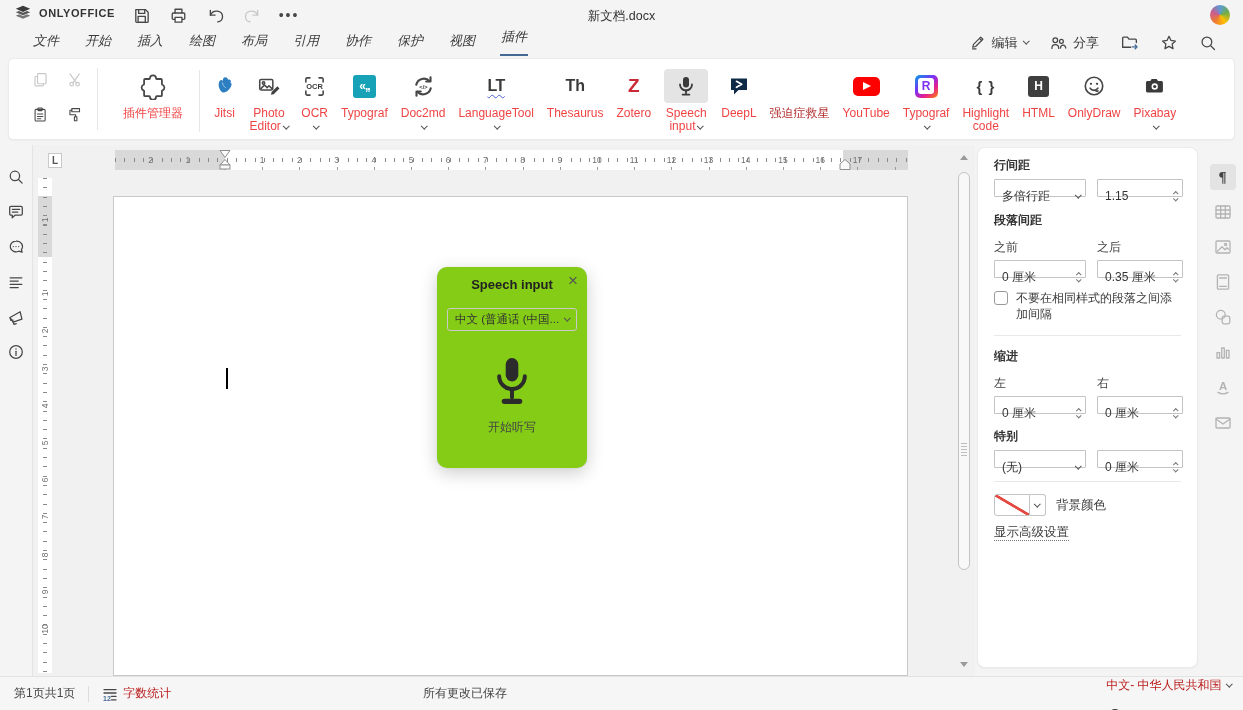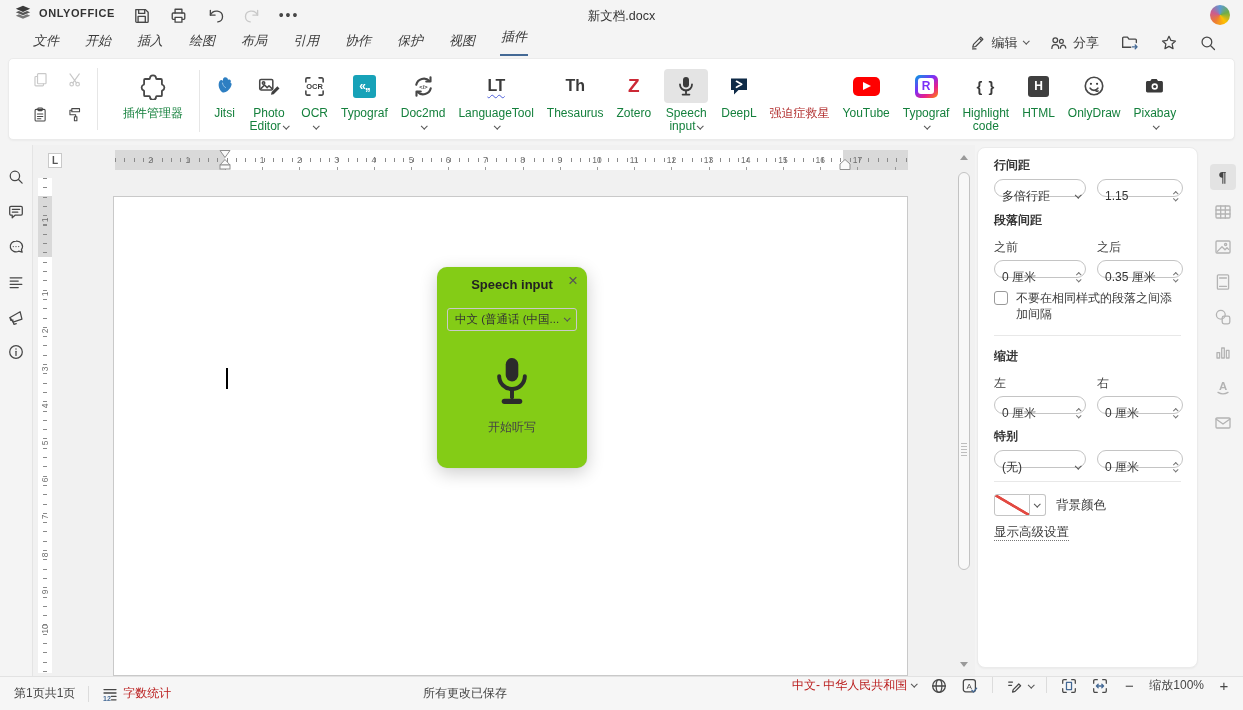--- a/index.html
+++ b/index.html
@@ -37,21 +37,21 @@
   
   #toolbar-card { position:absolute; left:8px; top:58px; width:1227px; height:82px; background:#fff;
     border:1px solid #ebebeb; border-radius:5px; box-shadow:0 1px 2px rgba(0,0,0,.04); }
   .clip-grid { position:absolute; left:22px; top:11px; display:grid; grid-template-columns:18px 18px; gap:17px 17px; }
   .clip-btn { width:18px; height:18px; display:flex; align-items:center; justify-content:center; cursor:pointer; }
   .vdiv { position:absolute; top:9px; width:1px; height:62px; background:#e6e6e6; }
   .plugins { position:absolute; left:104px; top:2px; display:flex; align-items:flex-start; }
   .plugin { display:flex; flex-direction:column; align-items:center; padding:0 6.5px; cursor:pointer; }
   .icon-box { height:34px; margin-top:8px; display:flex; align-items:center; justify-content:center; }
   .plugin.selected .icon-box { background:#e4e4e4; border-radius:4px; width:44px; }
-  .plabel { font-size:12px; line-height:13px; color:#15803d; text-align:center; margin-top:4px; white-space:nowrap; }
+  .plabel { font-size:12px; line-height:13px; color:#ef4444; text-align:center; margin-top:4px; white-space:nowrap; }
   .plabel + .plabel { margin-top:0; }
   .plabel .chev.sm { margin-left:3px; margin-bottom:1px; border-color:#555; }
   .plabel.red { color:#b02a2a; }
   .pm-item { padding:0 10px; }
   .tg { width:23px; height:23px; background:#17a2b8; border-radius:3px; color:#fff; font-weight:bold; font-size:12px; display:flex; align-items:center; justify-content:center; letter-spacing:-1px; }
   .lt-txt { font-weight:bold; font-size:16px; color:#3a3a3a; letter-spacing:-.5px; text-decoration:underline; text-decoration-style:wavy; text-decoration-color:#5061d9; text-decoration-thickness:1px; text-underline-offset:3px; }
   .th-txt { font-weight:bold; font-size:16px; color:#3a3a3a; }
   .z-txt { font-weight:bold; font-size:19px; color:#cc2936; }
   .br-txt { font-weight:bold; font-size:15px; color:#3a3a3a; letter-spacing:1px; }
   .yt { width:27px; height:19px; background:#ff0000; border-radius:5px; position:relative; }
@@ -95,21 +95,21 @@
   .tri-up { width:0; height:0; border-left:4px solid transparent; border-right:4px solid transparent; border-bottom:5px solid #9a9a9a; }
   .tri-dn { width:0; height:0; border-left:4px solid transparent; border-right:4px solid transparent; border-top:5px solid #9a9a9a; }
   .sc-thumb { position:absolute; left:1px; top:22px; width:12px; height:398px; border:1px solid #c3c3c3; border-radius:6px; background:#f8f8f8; cursor:pointer; }
   .sc-grip { position:absolute; left:2px; top:270px; width:6px; height:14px; background:repeating-linear-gradient(to bottom,#bdbdbd 0 1px,transparent 1px 3px); }
 
   
   #right-panel { position:absolute; left:977px; top:147px; width:221px; height:521px; background:#fff; border:1px solid #ebebeb; border-radius:8px; box-shadow:0 1px 2px rgba(0,0,0,.04); padding:9px 16px; }
   .ph { font-size:12px; font-weight:bold; color:#333; }
   .prow { display:grid; grid-template-columns:92px 86px; gap:0 11px; margin-top:5px; }
   .plab { font-size:12px; color:#444; margin-top:10px; }
-  .sel, .spin { height:16px; border:1px solid #c4c4c4; border-radius:9px; display:flex; align-items:center; padding:16px 5px 0 7px; font-size:12px; color:#333; background:#fff; cursor:pointer; }
+  .sel, .spin { height:16px; border:1px solid #c4c4c4; border-radius:1px; display:flex; align-items:center; padding:16px 5px 0 7px; font-size:12px; color:#333; background:#fff; cursor:pointer; }
   .sel .val, .spin .val { flex:1; white-space:nowrap; overflow:hidden; }
   .spin-btns { display:flex; flex-direction:column; gap:3px; align-items:center; padding-left:4px; }
   .chev.up { transform:rotate(-135deg) translate(-1px,-1px); }
   .chev.xs { width:3.5px; height:3.5px; border-width:1.1px; border-color:#777; }
   .chk-row { display:flex; gap:8px; margin-top:12px; align-items:flex-start; cursor:pointer; }
   .chk { width:14px; height:14px; border:1px solid #9a9a9a; border-radius:3px; background:#fff; flex:none; margin-top:1px; }
   .chk-lab { font-size:12px; line-height:16px; color:#3b3b3b; }
   .phr { border:none; border-top:1px solid #e8e8e8; margin:13px 0 12px; }
   .bg-row { display:flex; align-items:center; margin-top:2px; }
   .swatch { width:36px; height:22px; border:1px solid #c4c4c4; border-radius:3px 0 0 3px; background:
@@ -122,21 +122,21 @@
   
   #right-strip { position:absolute; left:1202px; top:145px; width:41px; height:531px; display:flex; flex-direction:column; align-items:center; padding-top:19px; gap:9px; }
   .strip-btn { width:26px; height:26px; display:flex; align-items:center; justify-content:center; border-radius:4px; cursor:pointer; }
   .strip-btn.active { background:#e3e3e3; }
   .pilcrow { font-size:15px; font-weight:bold; color:#444; font-family:"Liberation Serif","DejaVu Serif",serif; }
 
   
   #statusbar { position:absolute; left:0; bottom:0; width:1243px; height:34px; background:#f6f6f6; border-top:1px solid #e2e2e2; }
   .sb-left { position:absolute; left:14px; top:0; height:100%; display:flex; align-items:center; gap:13px; }
   .sb-center { position:absolute; left:465px; top:0; height:100%; transform:translateX(-50%); display:flex; align-items:center; color:#444; }
-  .sb-right { position:absolute; right:12px; top:0; height:100%; display:flex; align-items:flex-start; gap:13px; }
+  .sb-right { position:absolute; right:12px; top:0; height:100%; display:flex; align-items:flex-start; gap:13px;flex-direction:column; }
   .sdiv { width:1px; height:16px; background:#dcdcdc; }
   .sb-item { display:flex; align-items:center; gap:5px; color:#b91c1c; cursor:pointer; }
   .zoom-sign { font-size:15px; color:#474747; width:14px; text-align:center; cursor:pointer; }
 </style>
 </head>
 <body>
 
 <div id="titlebar">
   <div class="logo">
     <span>

